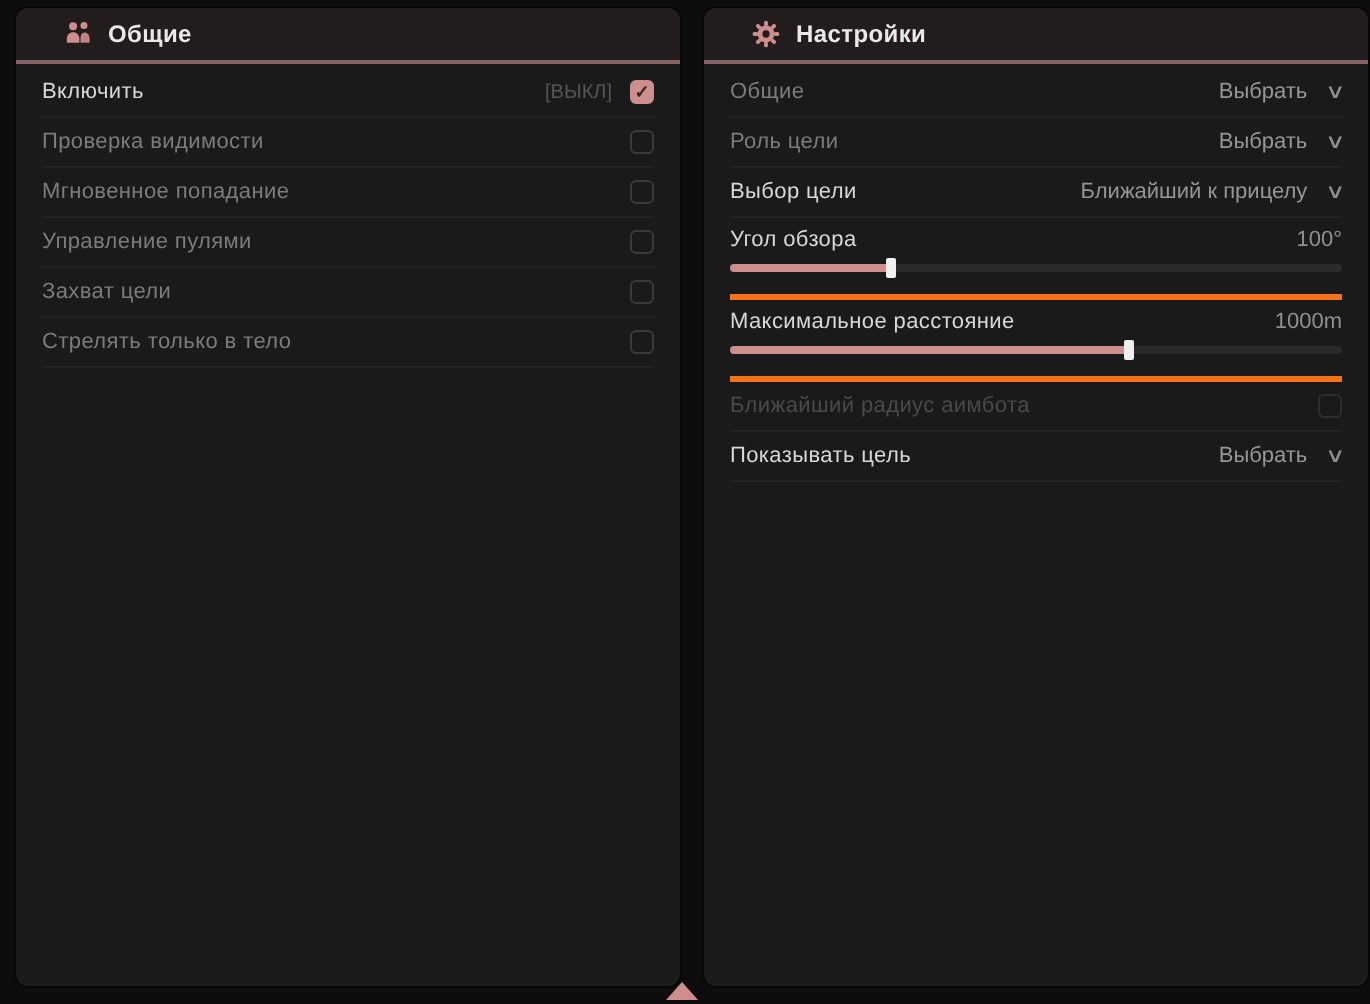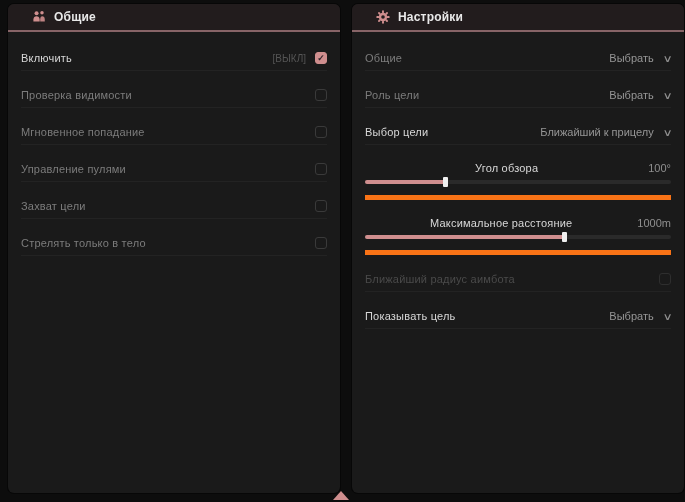--- a/index.html
+++ b/index.html
@@ -20,38 +20,38 @@
     height:26px;display:flex;align-items:center;gap:8px;
     padding:0 24px;background:#221c1d;
     border-radius:6px 6px 0 0;
     border-bottom:2px solid #876467;
   }
   .panel-header .hicon{width:14px;height:14px;display:flex;align-items:center;justify-content:center;}
   .panel-title{color:#e9e9e9;font-size:12px;font-weight:bold;letter-spacing:.2px;}
   .rows{padding:2px 13px 0;}
   .row{
     display:flex;align-items:center;
-    min-height:24px;border-bottom:1px solid #232323;margin-top:12px;
+    min-height:24px;border-bottom:1px solid #232323;
   }
   .row-label{flex:1;font-size:11px;color:#7c7c7c;letter-spacing:.2px;}
   .row.bright .row-label{color:#d8d8d8;}
   .row.disabled .row-label{color:#4a4a4a;}
   .hint{font-size:10px;color:#555;margin-right:9px;text-align:right;}
   .checkbox{
     width:12px;height:12px;border-radius:3px;
     border:1px solid #3a3a3a;background:transparent;
     display:flex;align-items:center;justify-content:center;
     font-size:9px;line-height:1;color:transparent;box-sizing:border-box;
   }
   .row.disabled .checkbox{border-color:#2e2e2e;}
   .checkbox.checked{background:#cf8e8e;border-color:#cf8e8e;color:#33242a;font-weight:bold;}
   .dropdown{display:flex;align-items:center;gap:10px;cursor:pointer;}
   .dropdown-value{font-size:11px;color:#969696;}
   .chev{font-size:10px;color:#8f8f8f;transform:scaleX(1.4);display:inline-block;}
-  .row.sliderrow{display:block;border-bottom:5px solid #f97316;padding:5px 0 9px;text-align:center;}
+  .row.sliderrow{display:block;border-bottom:3px solid #f97316;padding:5px 0 9px;}
   .row-line{display:flex;align-items:center;justify-content:space-between;}
   .row-value{font-size:11px;color:#8f8f8f;}
   .slider-track{
     position:relative;margin-top:6px;height:4px;border-radius:2px;background:#2a2a2a;
   }
   .slider-fill{height:100%;border-radius:2px;background:#cf8e8e;}
   .slider-thumb{
     position:absolute;top:-3px;width:5px;height:10px;border-radius:1px;background:#efefef;
   }
   .scroll-up{

